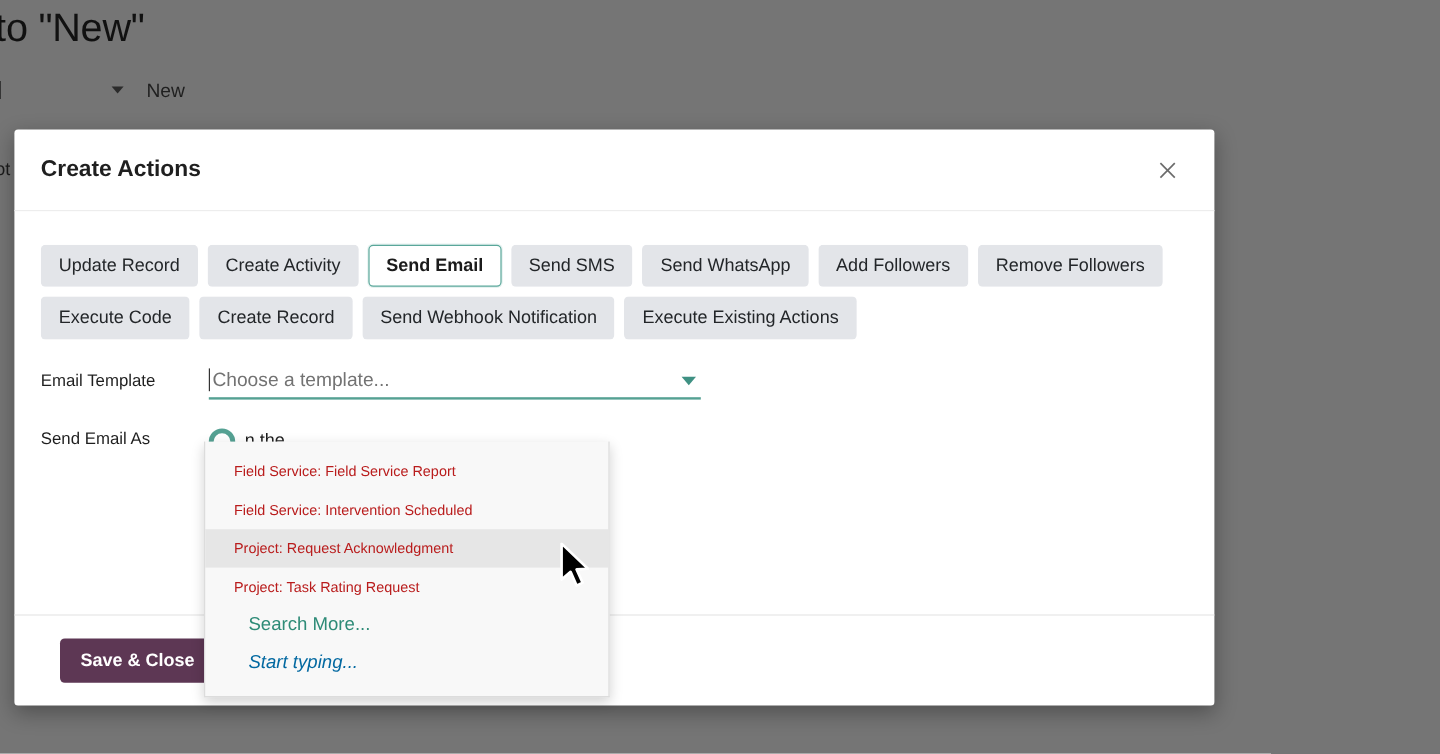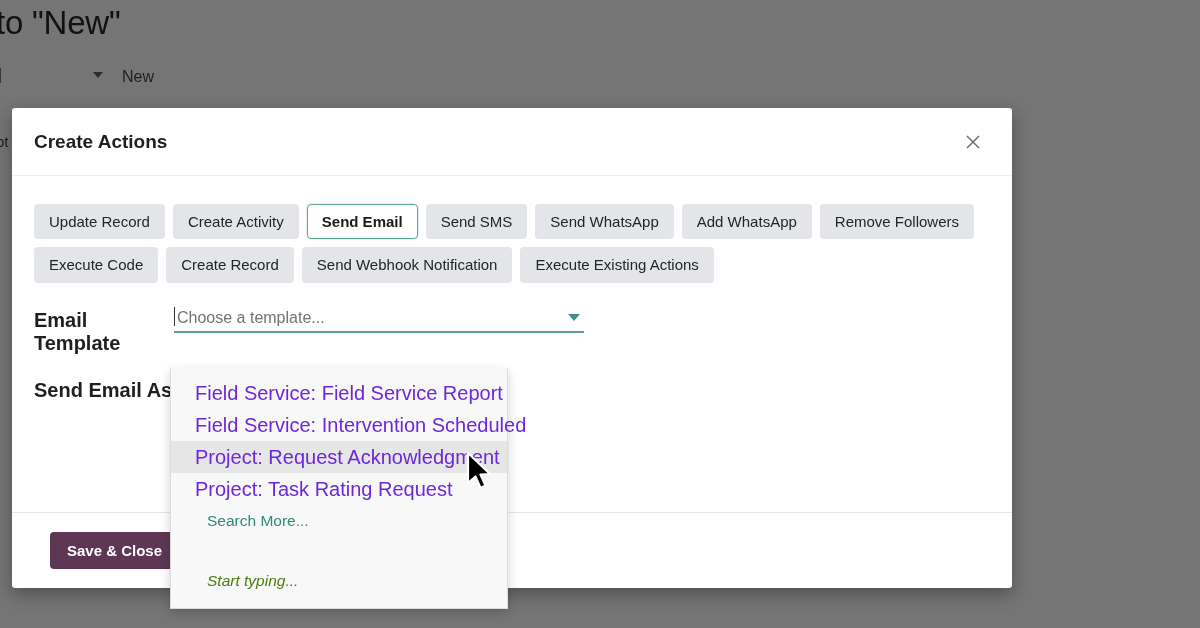--- a/index.html
+++ b/index.html
@@ -151,22 +151,22 @@
   .form-grid {
     margin-top: 22px;
   }
   .form-row {
     display: flex;
     align-items: flex-start;
     margin-bottom: 20px;
   }
   .form-row-label {
     width: 140px;
-    font-size: 20px;
-    font-weight: bold;
+    font-size: 14px;
+    font-weight: normal;
     color: #1f1f1f;
     padding-top: 4px;
     flex-shrink: 0;
   }
   .form-row-control {
     flex: 1;
     position: relative;
   }
 
   .select-wrap {
@@ -272,42 +272,41 @@
     width: 338px;
     background: #f8f8f8;
     border: 1px solid #dcdcdc;
     border-top: none;
     box-shadow: 0 4px 10px rgba(0,0,0,0.18);
     padding: 9px 0 11px 0;
     box-sizing: border-box;
     z-index: 40;
   }
   .dd-item {
-    font-size: 20px;
-    color: #6d28d9;
+    font-size: 12px;
+    color: #b91c1c;
     padding: 6px 10px 6px 24px;
     cursor: pointer;
     white-space: nowrap;
     line-height: 20px;
   }
   .dd-item.active {
     background: #e6e6e6;
   }
   .dd-item.more {
     color: #2e8b77;
     padding-left: 36px;
     font-size: 15.5px;
   }
   .dd-item.hint {
-    color: #4d7c0f;
+    color: #0369a1;
     font-style: italic;
     padding-left: 36px;
     font-size: 15.5px;
     cursor: default;
-    margin-top: 28px;
   }
 
   
   #cursor {
     position: absolute;
     left: 466px;
     top: 452px;
     z-index: 80;
     pointer-events: none;
   }
@@ -337,21 +336,21 @@
 
   <div class="dlg-body">
 
 
     <div class="chip-row" id="chip-row">
         <div class="chip">Update Record</div>
         <div class="chip">Create Activity</div>
         <div class="chip selected">Send Email</div>
         <div class="chip">Send SMS</div>
         <div class="chip">Send WhatsApp</div>
-        <div class="chip">Add WhatsApp</div>
+        <div class="chip">Add Followers</div>
         <div class="chip">Remove Followers</div>
         <div class="chip">Execute Code</div>
         <div class="chip">Create Record</div>
         <div class="chip">Send Webhook Notification</div>
         <div class="chip">Execute Existing Actions</div>
       </div>
 
     <div class="form-grid">
 
       <div class="form-row">

